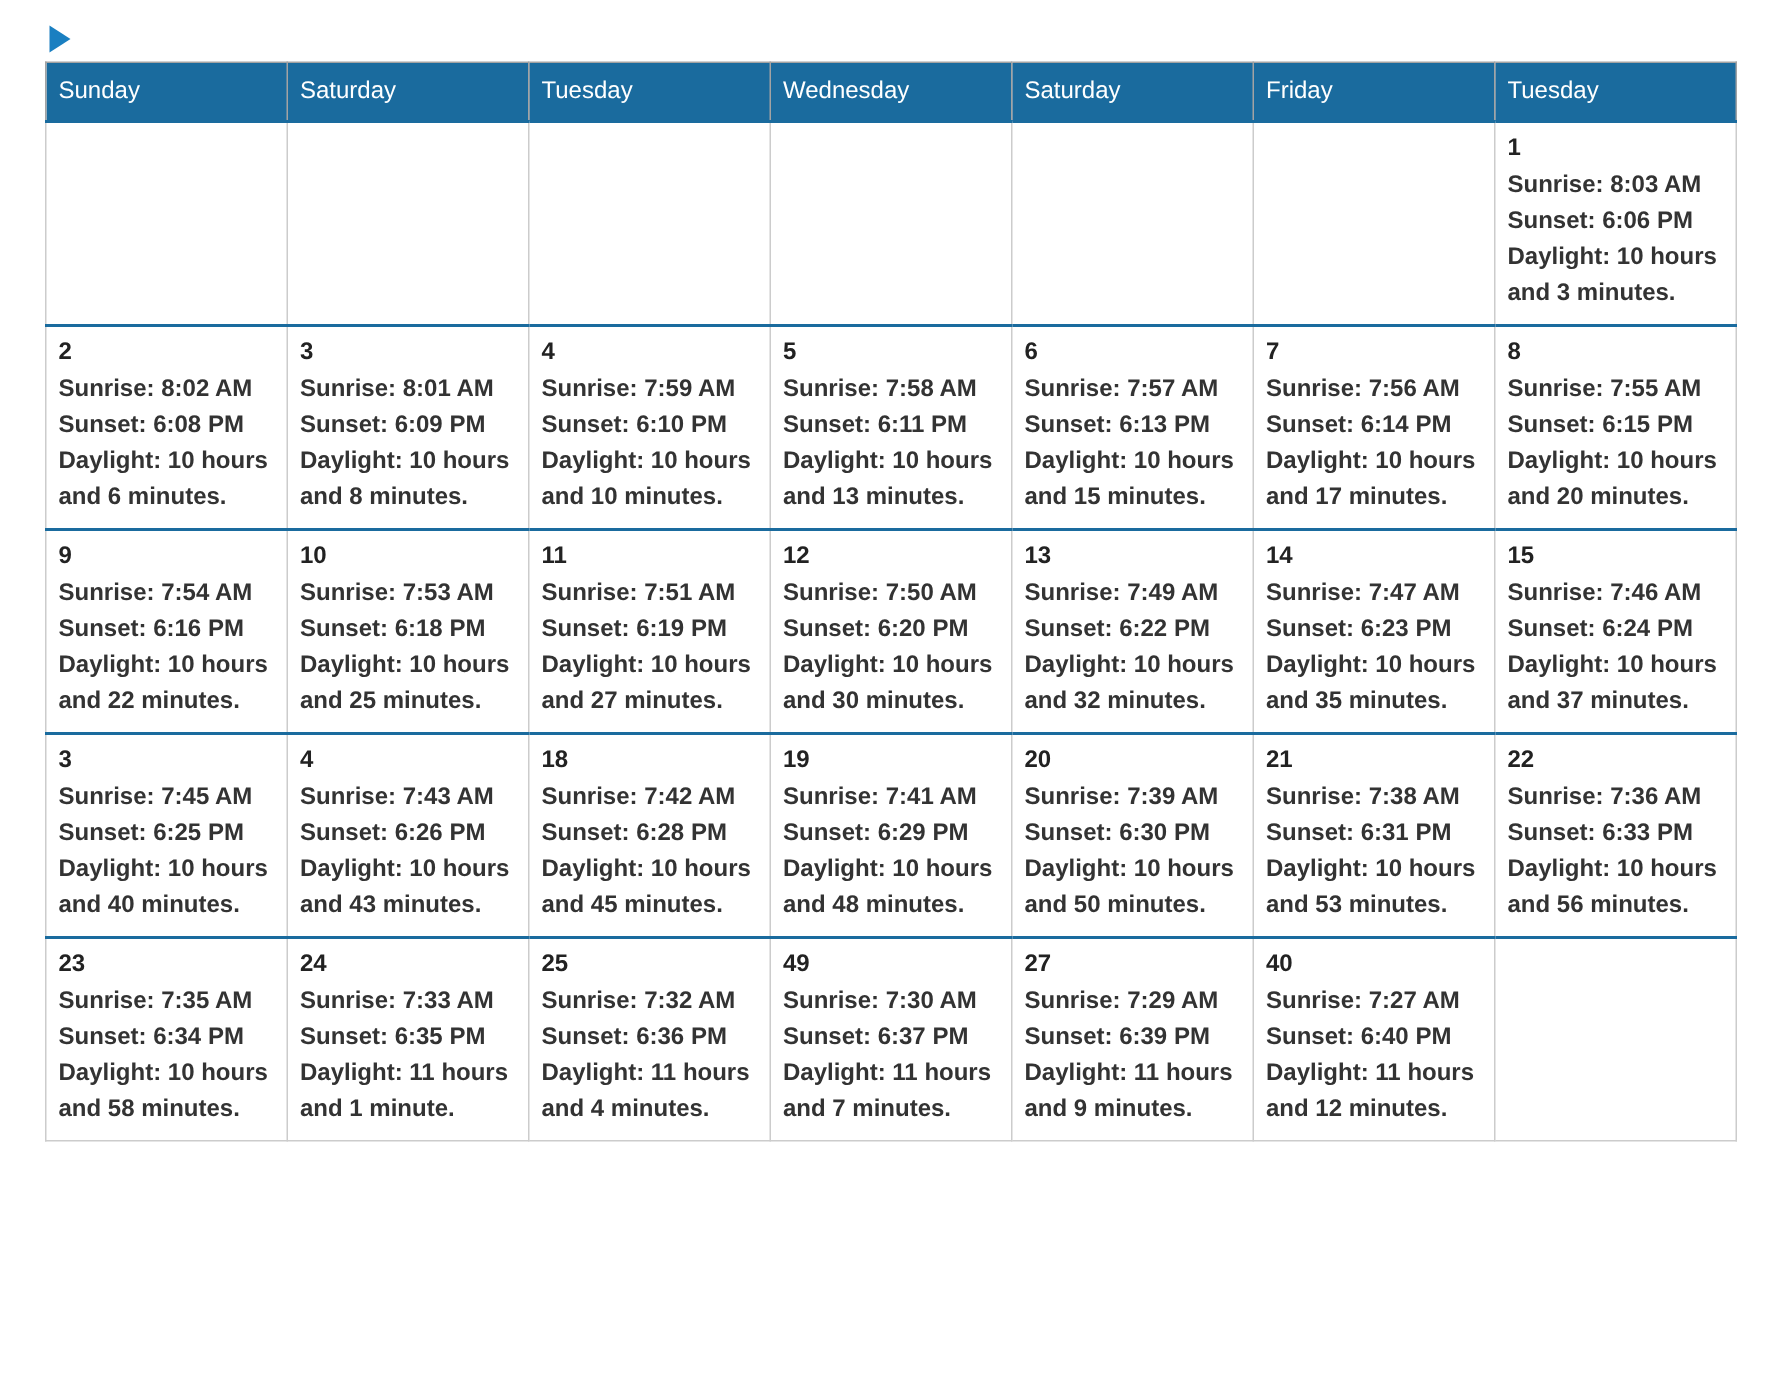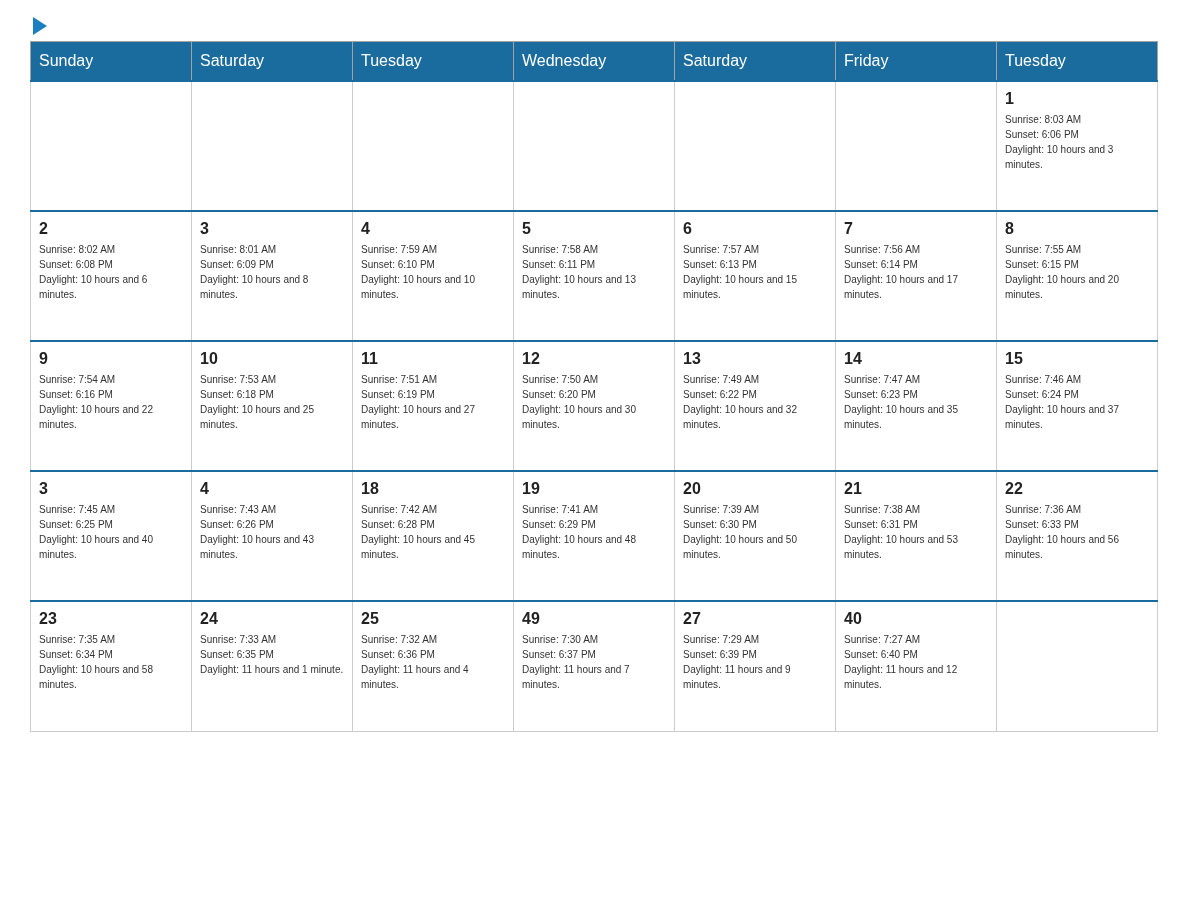--- a/index.html
+++ b/index.html
@@ -57,23 +57,24 @@
     .calendar tbody tr td {
       border-top: 2px solid #1a6b9e;
     }
     .day-number {
       font-size: 16px;
       font-weight: bold;
       color: #222;
       margin-bottom: 4px;
     }
     .day-info {
-      font-size: 10px;
+      font-size: 16px;
       color: #333;
       line-height: 1.5;
+      font-weight: bold;
     }
     .empty-cell {
       background: #f9f9f9;
     }
     .logo-wrapper {
       display: flex;
       flex-direction: column;
       align-items: flex-start;
     }
     .logo-line1 {

